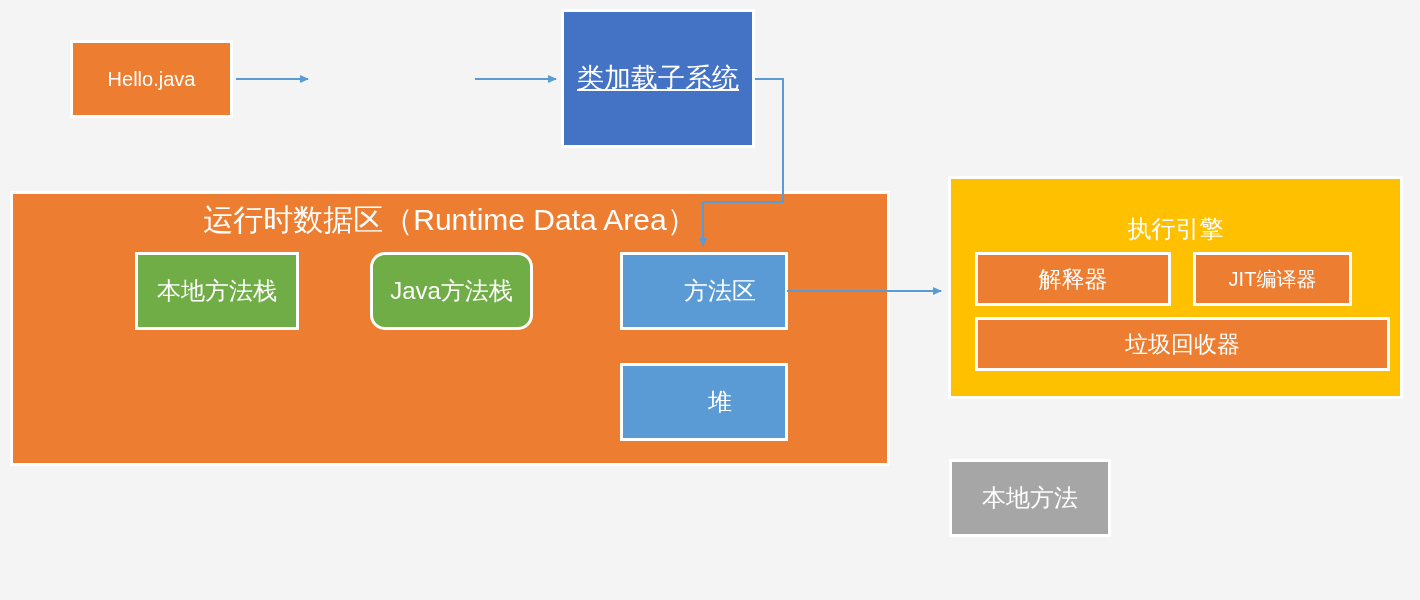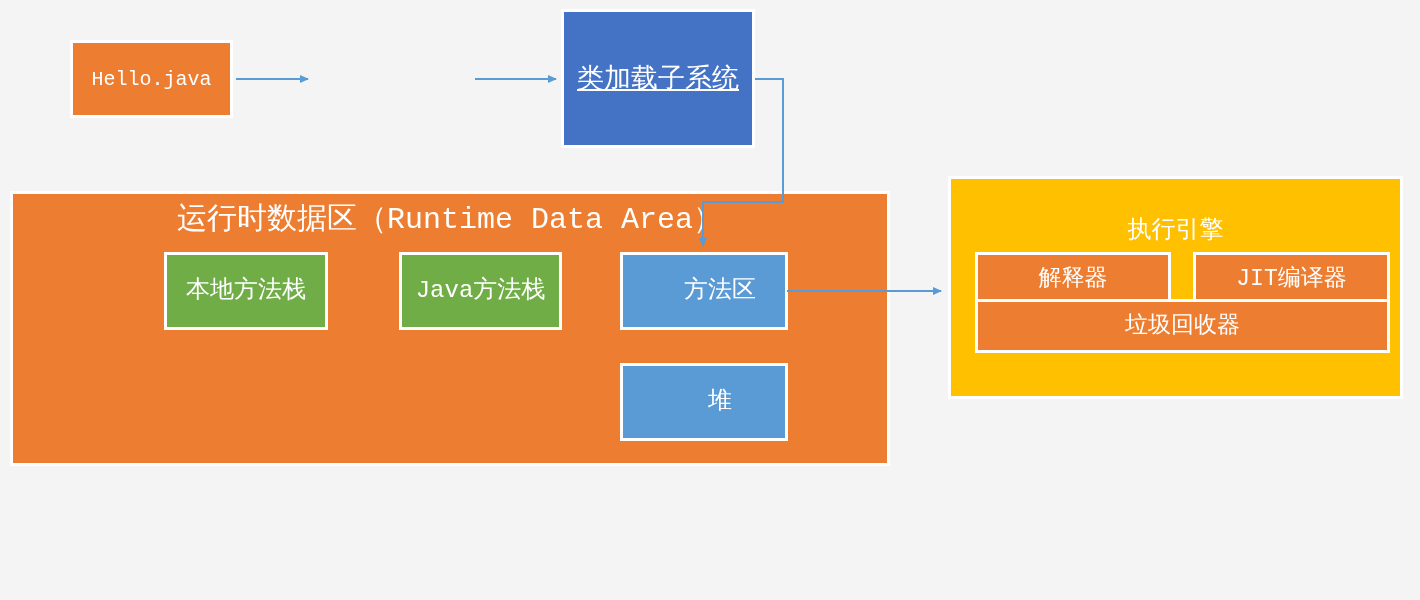--- a/index.html
+++ b/index.html
@@ -19,48 +19,48 @@
     position:absolute;
     box-sizing:border-box;
     border:3px solid #FFFFFF;
     color:var(--text);
     display:flex;align-items:center;justify-content:center;
     text-align:center;
     font-weight:400;
     line-height:1.15;
     white-space:nowrap;
   }
-  .orange{background:var(--orange);font-family:Liberation Mono, monospace;}
+  .orange{background:var(--orange);}
   .darkblue{background:var(--dark-blue);text-decoration:underline;}
   .lightblue{background:var(--light-blue);padding-left:32px;}
-  .green{background:var(--green);margin-left:29px;}
+  .green{background:var(--green);}
   .yellow{background:var(--yellow);}
   .gray{background:var(--gray);}
   .container-title{
     position:absolute;left:0;top:0;width:100%;
     text-align:center;color:var(--text);
     font-weight:400;
   }
   #hello-java{left:70px;top:40px;width:163px;height:78px;font-size:20px;}
   #hello-class{left:313px;top:40px;width:159px;height:78px;font-size:20px;}
   #class-loader{left:561px;top:9px;width:194px;height:139px;font-size:27px;}
 
   #runtime-area{left:10px;top:191px;width:880px;height:275px;}
   #runtime-title{top:9px;font-size:30px;}
   #native-method-stack{left:122px;top:58px;width:164px;height:78px;font-size:24px;}
-  #java-method-stack{left:357px;top:58px;width:163px;height:78px;font-size:24px;}
+  #java-method-stack{left:357px;top:58px;width:163px;height:78px;font-size:24px;border-radius:15px;}
   #method-area{left:607px;top:58px;width:168px;height:78px;font-size:24px;}
   #program-counter{left:122px;top:169px;width:398px;height:78px;font-size:24px;}
   #heap{left:607px;top:169px;width:168px;height:78px;font-size:24px;}
 
   #execution-engine{left:948px;top:176px;width:455px;height:223px;}
   #engine-title{top:8px;font-size:24px;margin-top:28px;}
   #interpreter{left:24px;top:73px;width:196px;height:54px;font-size:23px;}
-  #jit-compiler{left:242px;top:73px;width:197px;height:54px;font-size:23px;text-align:right;}
-  #garbage-collector{left:24px;top:120px;width:415px;height:54px;font-size:23px;}
+  #jit-compiler{left:242px;top:73px;width:159px;height:54px;font-size:20px;text-align:right;}
+  #garbage-collector{left:24px;top:138px;width:415px;height:54px;font-size:23px;}
 
   #native-method{left:949px;top:459px;width:162px;height:78px;font-size:24px;}
 
   #connector-layer{
     position:absolute;left:0;top:0;width:1420px;height:600px;
     z-index:10;pointer-events:none;
   }
   #connector-layer .ln{stroke:var(--connector);stroke-width:2;fill:none;}
   #connector-layer .head{fill:var(--connector);}
 </style>
@@ -82,20 +82,21 @@
     <div id="heap" class="box lightblue">堆</div>
   </div>
 
   <div id="execution-engine" class="box yellow">
     <span id="engine-title" class="container-title">执行引擎</span>
     <div id="interpreter" class="box orange">解释器</div>
     <div id="jit-compiler" class="box orange">JIT编译器</div>
     <div id="garbage-collector" class="box orange">垃圾回收器</div>
   </div>
 
+  <div id="native-method" class="box gray">本地方法</div>
 
   <svg id="connector-layer" viewBox="0 0 1420 600" xmlns="http://www.w3.org/2000/svg">
     <defs>
       <marker id="arrowhead" markerWidth="10" markerHeight="8" refX="8" refY="4" orient="auto" markerUnits="userSpaceOnUse">
         <path d="M0,0 L9,4 L0,8 Z" class="head"></path>
       </marker>
     </defs>
     <line class="ln" x1="236" y1="79" x2="308" y2="79" marker-end="url(#arrowhead)"></line>
     <line class="ln" x1="475" y1="79" x2="556" y2="79" marker-end="url(#arrowhead)"></line>
     <polyline class="ln" points="755,79 783,79 783,202 703,202 703,246" marker-end="url(#arrowhead)"></polyline>

